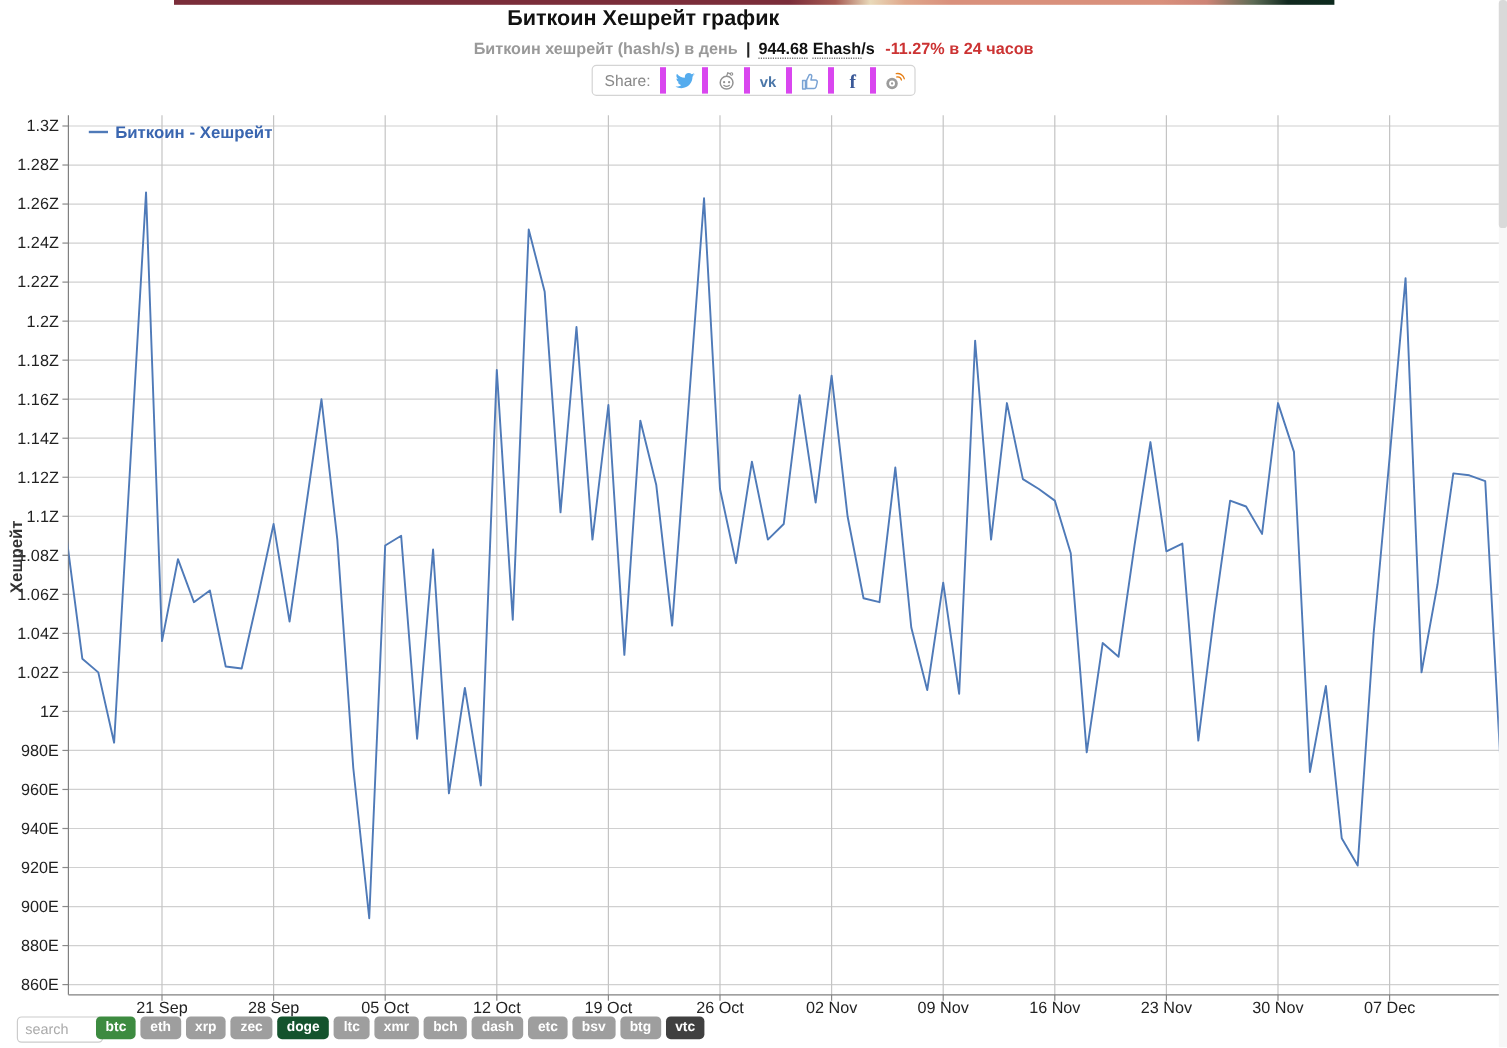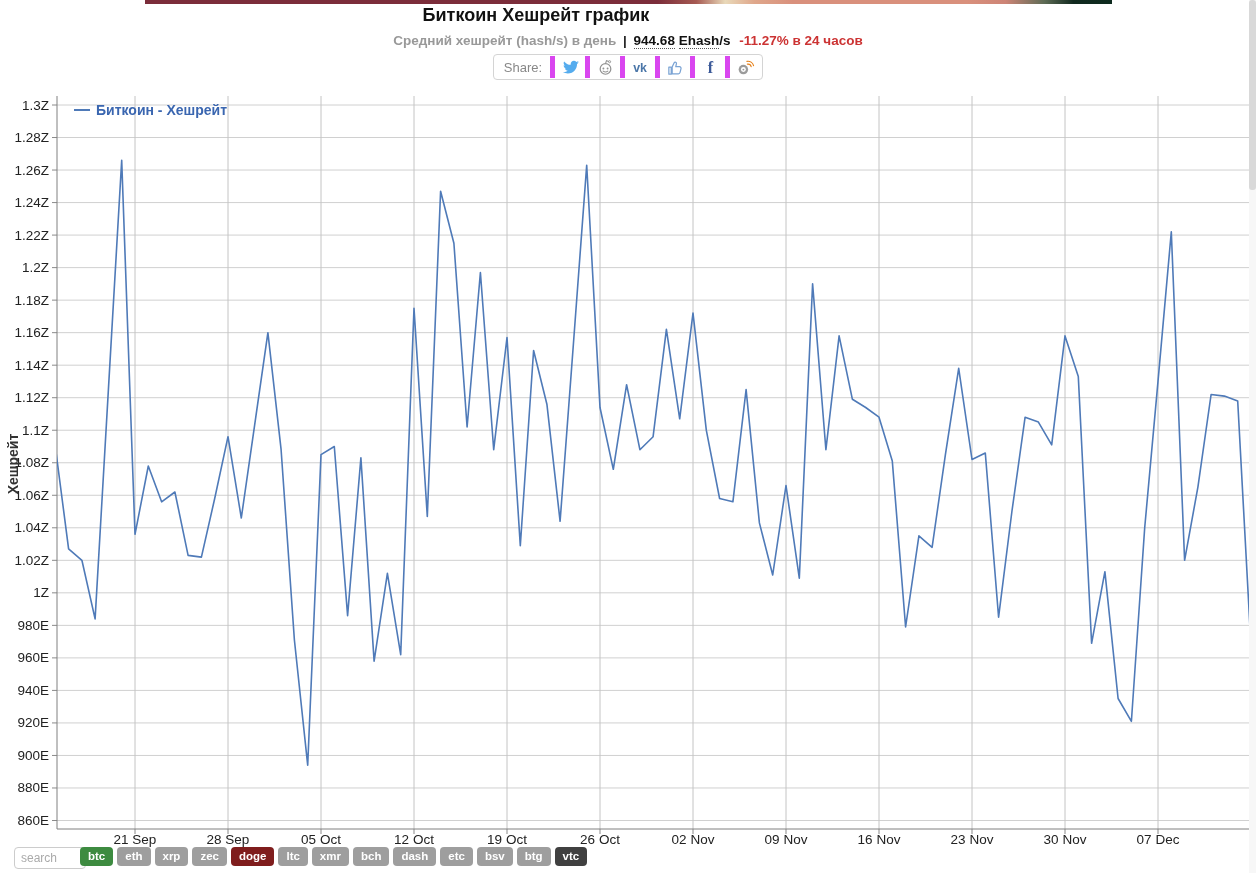--- a/index.html
+++ b/index.html
@@ -76,21 +76,21 @@
   .coin-tag.active{background:#3d8b40;}
 </style>
 </head>
 <body>
 
 <div class="banner-strip"></div>
 
 <div class="page-title">Биткоин Хешрейт график</div>
 
 <div class="subtitle">
-  <span class="desc">Средний хешрейт (hash/s) в день</span>
+  <span class="desc">Биткоин хешрейт (hash/s) в день</span>
   <span class="sep">|</span>
   <span><span class="dotted">944.68</span> <span class="dotted">Ehash</span><span>/s</span></span>
   <span class="chg">-11.27% в 24 часов</span>
 </div>
 
 <div class="share-row">
   <div class="share-box">
     <span class="share-label">Share:</span>
     <span id="share-buttons" style="display:flex;">
         <span class="share-btn">
@@ -265,21 +265,21 @@
 
 <div class="y-axis-title">Хешрейт</div>
 
 <input class="search-input" type="text" placeholder="search" style="">
 
 <div class="coin-tags" id="coin-tags">
     <span class="coin-tag active" style="background: rgb(61, 139, 64);">btc</span>
     <span class="coin-tag" style="background: rgb(158, 158, 158);">eth</span>
     <span class="coin-tag" style="background: rgb(158, 158, 158);">xrp</span>
     <span class="coin-tag" style="background: rgb(158, 158, 158);">zec</span>
-    <span class="coin-tag" style="background: #7f1d1d; text-align: center;">doge</span>
+    <span class="coin-tag" style="background: #14532d; text-align: center;">doge</span>
     <span class="coin-tag" style="background: rgb(158, 158, 158);">ltc</span>
     <span class="coin-tag" style="background: rgb(158, 158, 158);">xmr</span>
     <span class="coin-tag" style="background: rgb(158, 158, 158);">bch</span>
     <span class="coin-tag" style="background: rgb(158, 158, 158); text-align: right;">dash</span>
     <span class="coin-tag" style="background: rgb(158, 158, 158);">etc</span>
     <span class="coin-tag" style="background: rgb(158, 158, 158);">bsv</span>
     <span class="coin-tag" style="background: rgb(158, 158, 158);">btg</span>
     <span class="coin-tag" style="background: #404040;">vtc</span>
   </div>
 

